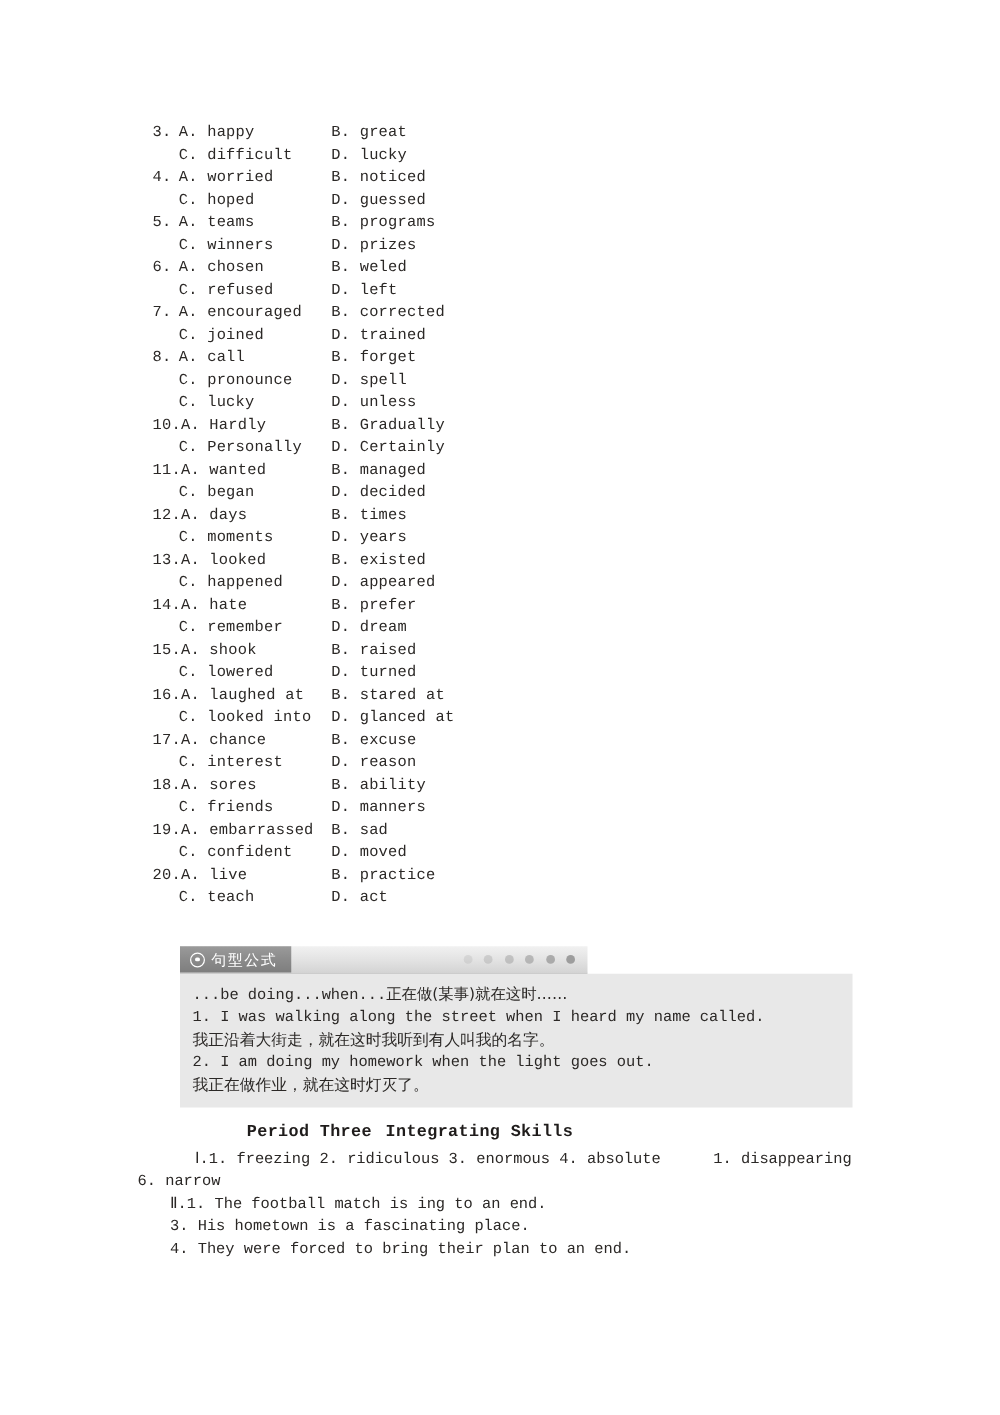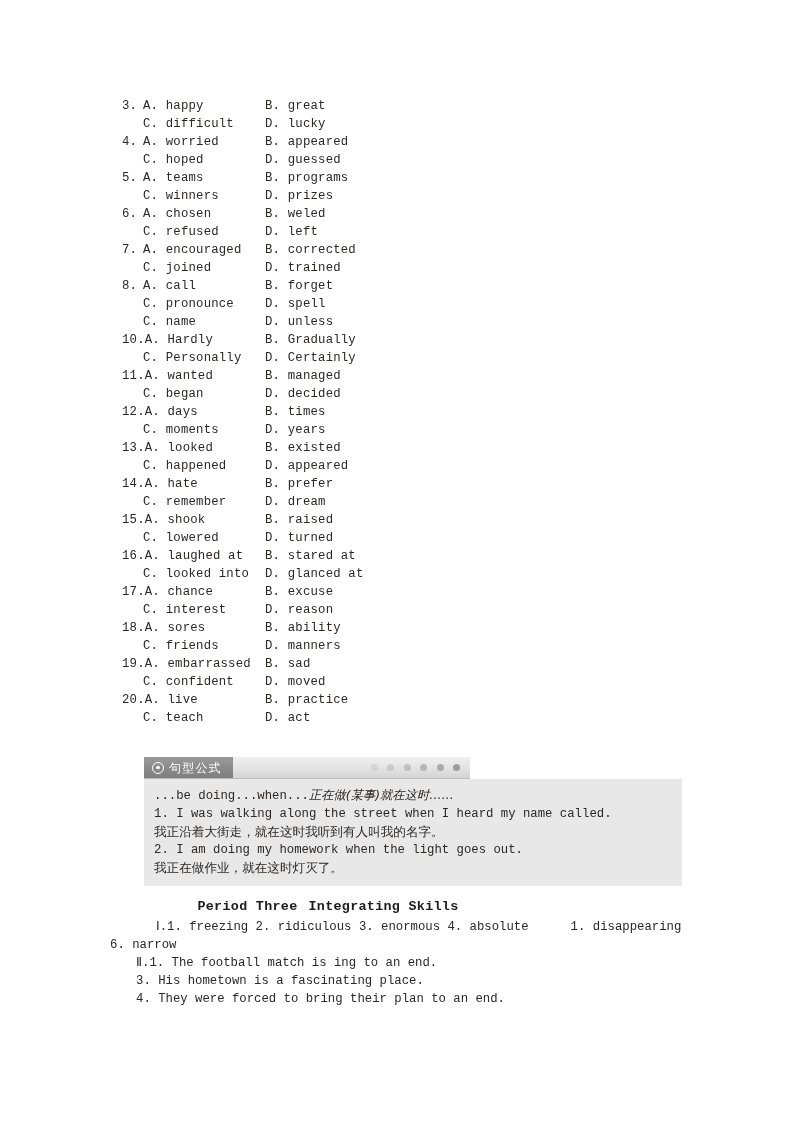--- a/index.html
+++ b/index.html
@@ -138,21 +138,20 @@
   }
   .callout-line.cn {
     font-family: "DejaVu Sans", "Liberation Sans", sans-serif;
     font-size: 12.6px;
   }
   .callout-line.formula {
     font-family: "Liberation Mono", "DejaVu Sans Mono", monospace;
   }
   .callout-line.formula .cnpart {
     font-family: "DejaVu Sans", "Liberation Sans", sans-serif;
-    font-style: italic;
   }
 
   
   .period-title {
     position: absolute;
     left: 0;
     top: 899px;
     width: 656px;
     text-align: center;
     font-size: 13.4px;
@@ -188,31 +187,31 @@
   }
 </style>
 </head>
 <body>
 
 <div class="page">
 
   <div class="mc-block" id="mc-block">
       <div class="mc-row"><span class="mc-cell left"><span class="mc-num">3.</span><span>A. happy</span></span><span class="mc-cell">B. great</span></div>
       <div class="mc-row"><span class="mc-cell left"><span class="mc-num"></span><span>C. difficult</span></span><span class="mc-cell">D. lucky</span></div>
-      <div class="mc-row"><span class="mc-cell left"><span class="mc-num">4.</span><span>A. worried</span></span><span class="mc-cell">B. appeared</span></div>
+      <div class="mc-row"><span class="mc-cell left"><span class="mc-num">4.</span><span>A. worried</span></span><span class="mc-cell">B. noticed</span></div>
       <div class="mc-row"><span class="mc-cell left"><span class="mc-num"></span><span>C. hoped</span></span><span class="mc-cell">D. guessed</span></div>
       <div class="mc-row"><span class="mc-cell left"><span class="mc-num">5.</span><span>A. teams</span></span><span class="mc-cell">B. programs</span></div>
       <div class="mc-row"><span class="mc-cell left"><span class="mc-num"></span><span>C. winners</span></span><span class="mc-cell">D. prizes</span></div>
       <div class="mc-row"><span class="mc-cell left"><span class="mc-num">6.</span><span>A. chosen</span></span><span class="mc-cell">B. weled</span></div>
       <div class="mc-row"><span class="mc-cell left"><span class="mc-num"></span><span>C. refused</span></span><span class="mc-cell">D. left</span></div>
       <div class="mc-row"><span class="mc-cell left"><span class="mc-num">7.</span><span>A. encouraged</span></span><span class="mc-cell">B. corrected</span></div>
       <div class="mc-row"><span class="mc-cell left"><span class="mc-num"></span><span>C. joined</span></span><span class="mc-cell">D. trained</span></div>
       <div class="mc-row"><span class="mc-cell left"><span class="mc-num">8.</span><span>A. call</span></span><span class="mc-cell">B. forget</span></div>
       <div class="mc-row"><span class="mc-cell left"><span class="mc-num"></span><span>C. pronounce</span></span><span class="mc-cell">D. spell</span></div>
-      <div class="mc-row"><span class="mc-cell left"><span class="mc-num"></span><span>C. name</span></span><span class="mc-cell">D. unless</span></div>
+      <div class="mc-row"><span class="mc-cell left"><span class="mc-num"></span><span>C. lucky</span></span><span class="mc-cell">D. unless</span></div>
       <div class="mc-row"><span class="mc-cell left"><span class="mc-num">10.</span><span>A. Hardly</span></span><span class="mc-cell">B. Gradually</span></div>
       <div class="mc-row"><span class="mc-cell left"><span class="mc-num"></span><span>C. Personally</span></span><span class="mc-cell">D. Certainly</span></div>
       <div class="mc-row"><span class="mc-cell left"><span class="mc-num">11.</span><span>A. wanted</span></span><span class="mc-cell">B. managed</span></div>
       <div class="mc-row"><span class="mc-cell left"><span class="mc-num"></span><span>C. began</span></span><span class="mc-cell">D. decided</span></div>
       <div class="mc-row"><span class="mc-cell left"><span class="mc-num">12.</span><span>A. days</span></span><span class="mc-cell">B. times</span></div>
       <div class="mc-row"><span class="mc-cell left"><span class="mc-num"></span><span>C. moments</span></span><span class="mc-cell">D. years</span></div>
       <div class="mc-row"><span class="mc-cell left"><span class="mc-num">13.</span><span>A. looked</span></span><span class="mc-cell">B. existed</span></div>
       <div class="mc-row"><span class="mc-cell left"><span class="mc-num"></span><span>C. happened</span></span><span class="mc-cell">D. appeared</span></div>
       <div class="mc-row"><span class="mc-cell left"><span class="mc-num">14.</span><span>A. hate</span></span><span class="mc-cell">B. prefer</span></div>
       <div class="mc-row"><span class="mc-cell left"><span class="mc-num"></span><span>C. remember</span></span><span class="mc-cell">D. dream</span></div>

